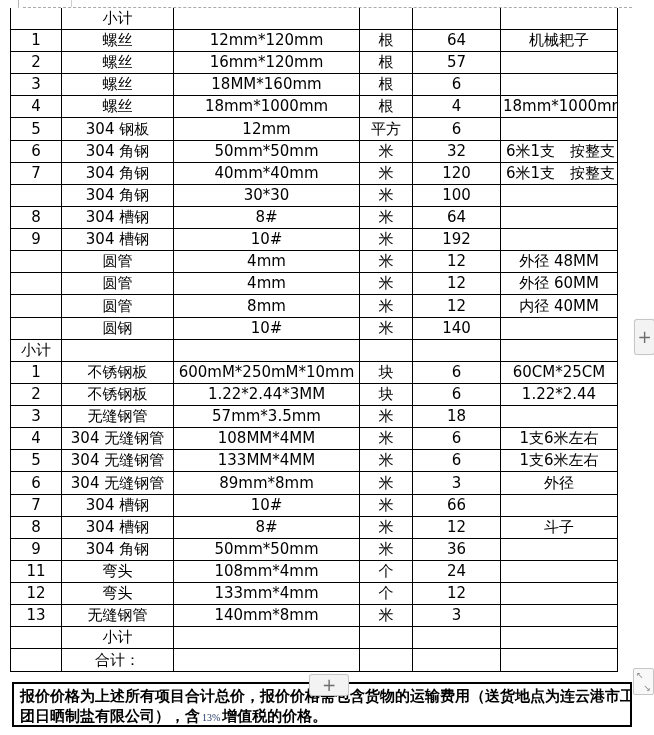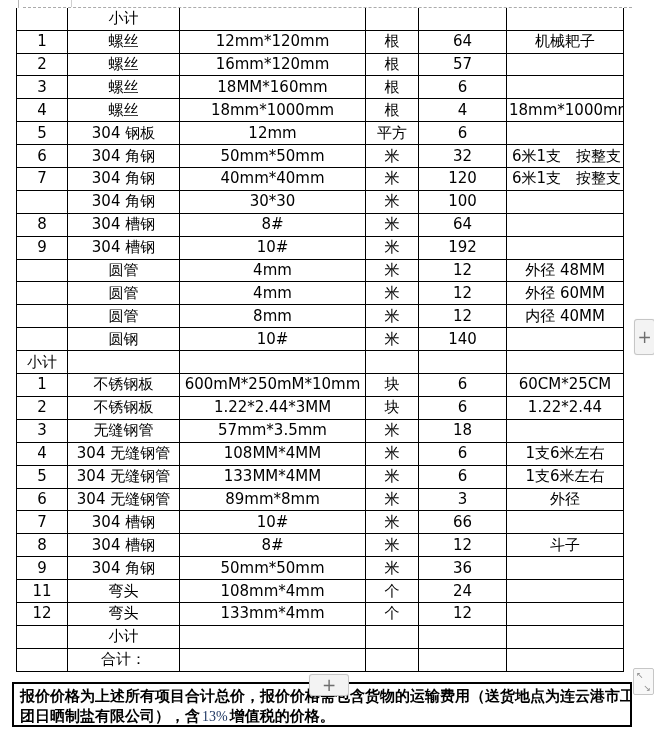--- a/index.html
+++ b/index.html
@@ -9,21 +9,21 @@
     overflow:hidden;
   }
   
   .boundary-dash{position:absolute;top:7px;left:23px;width:609px;border-top:1px dashed #ababab;}
   .tick{position:absolute;top:0;border-left:1px solid #b5b5b5;}
   .tick-a{left:18px;height:8px;}
   .tick-b{left:71px;height:7px;border-left-color:#cfcfcf;}
 
   
   table.quote{
-    position:absolute;left:16px;top:8px;width:607px;height:664px;
+    position:absolute;left:10px;top:8px;width:607px;height:664px;
     border-collapse:collapse;table-layout:fixed;
   }
   table.quote td{
     border:1px solid #000;text-align:center;vertical-align:middle;
     font-size:15px;line-height:1;padding:0 2px;overflow:hidden;white-space:nowrap;
     color:#000;
   }
   table.quote tr:first-child td{border-top:none;}
   table.quote td.align-left{text-align:right;padding-left:4px;}
 
@@ -44,21 +44,21 @@
   .resize-handle .se{position:absolute;bottom:1px;right:2px;}
 
   
   .notice{
     position:absolute;left:12px;top:682px;width:604px;height:37px;
     border:2px solid #000;padding:2px 6px;
     font-weight:bold;font-size:15px;line-height:20px;color:#000;
     white-space:nowrap;overflow:hidden;
   }
   .notice .pct{
-    color:#1f3864;font-weight:normal;font-size:14px;
+    color:#1f3864;font-weight:normal;font-size:10px;
     font-family:"Liberation Serif","DejaVu Serif",serif;margin:0 2px;
   }
 </style>
 </head>
 <body>
 
 <div class="boundary-dash"></div>
 <div class="tick tick-a"></div>
 <div class="tick tick-b"></div>
 
@@ -282,20 +282,28 @@
       </tr>
       <tr>
         <td>12</td>
         <td>弯头</td>
         <td>133mm*4mm</td>
         <td>个</td>
         <td>12</td>
         <td></td>
       </tr>
       <tr>
+        <td>13</td>
+        <td>无缝钢管</td>
+        <td>140mm*8mm</td>
+        <td>米</td>
+        <td>3</td>
+        <td></td>
+      </tr>
+      <tr>
         <td></td>
         <td>小计</td>
         <td></td>
         <td></td>
         <td></td>
         <td></td>
       </tr>
       <tr>
         <td></td>
         <td>合计：</td>

